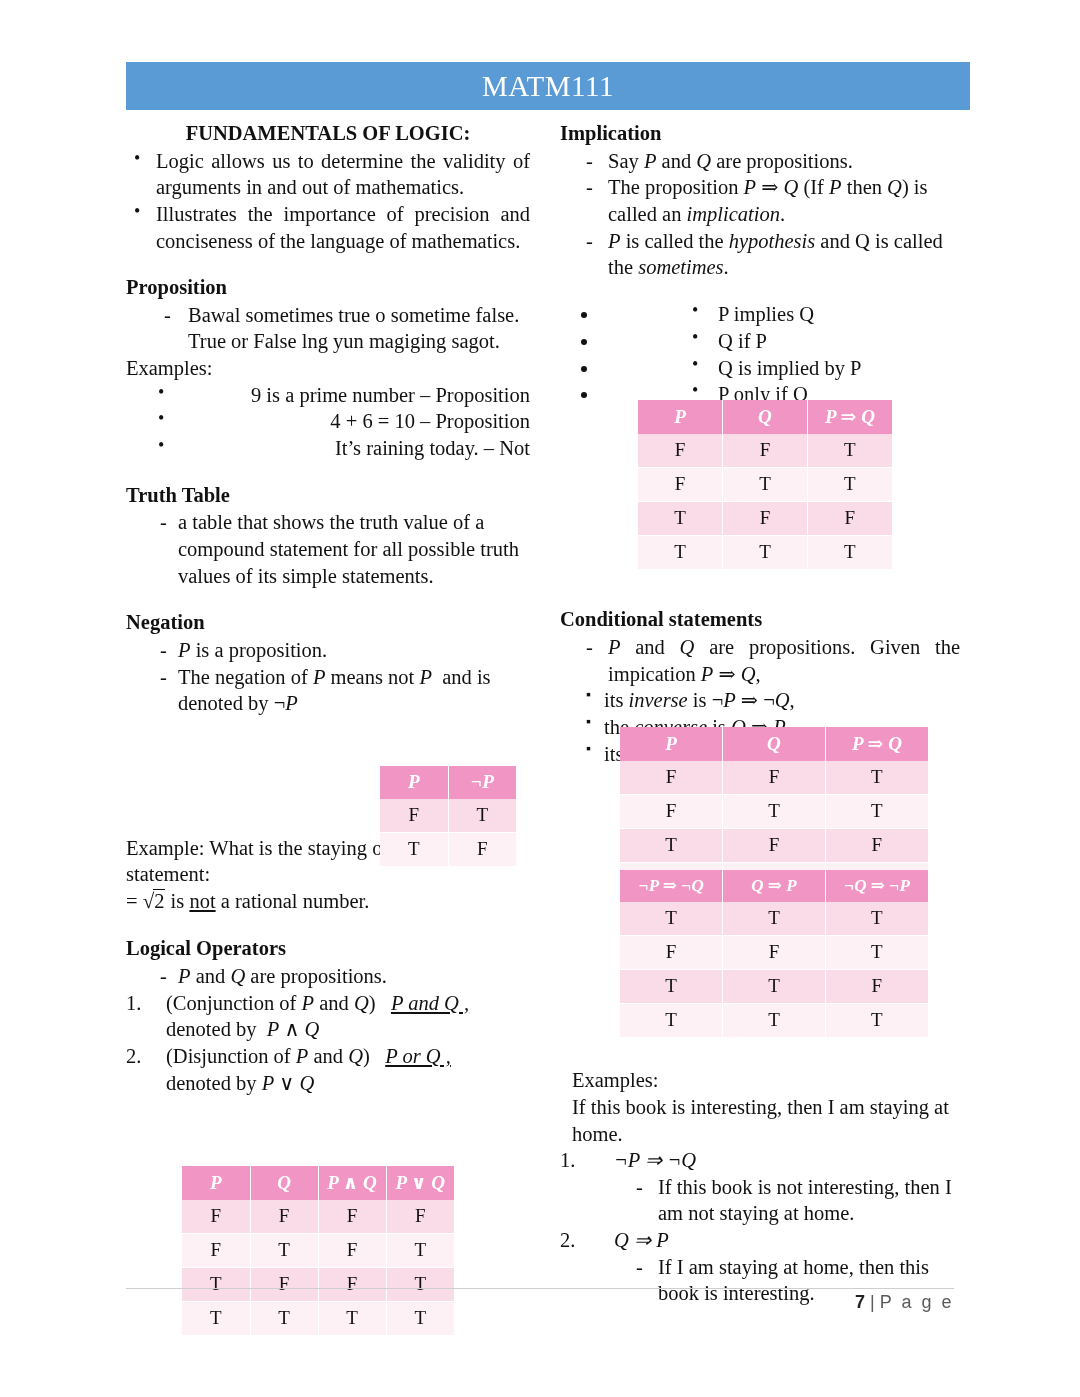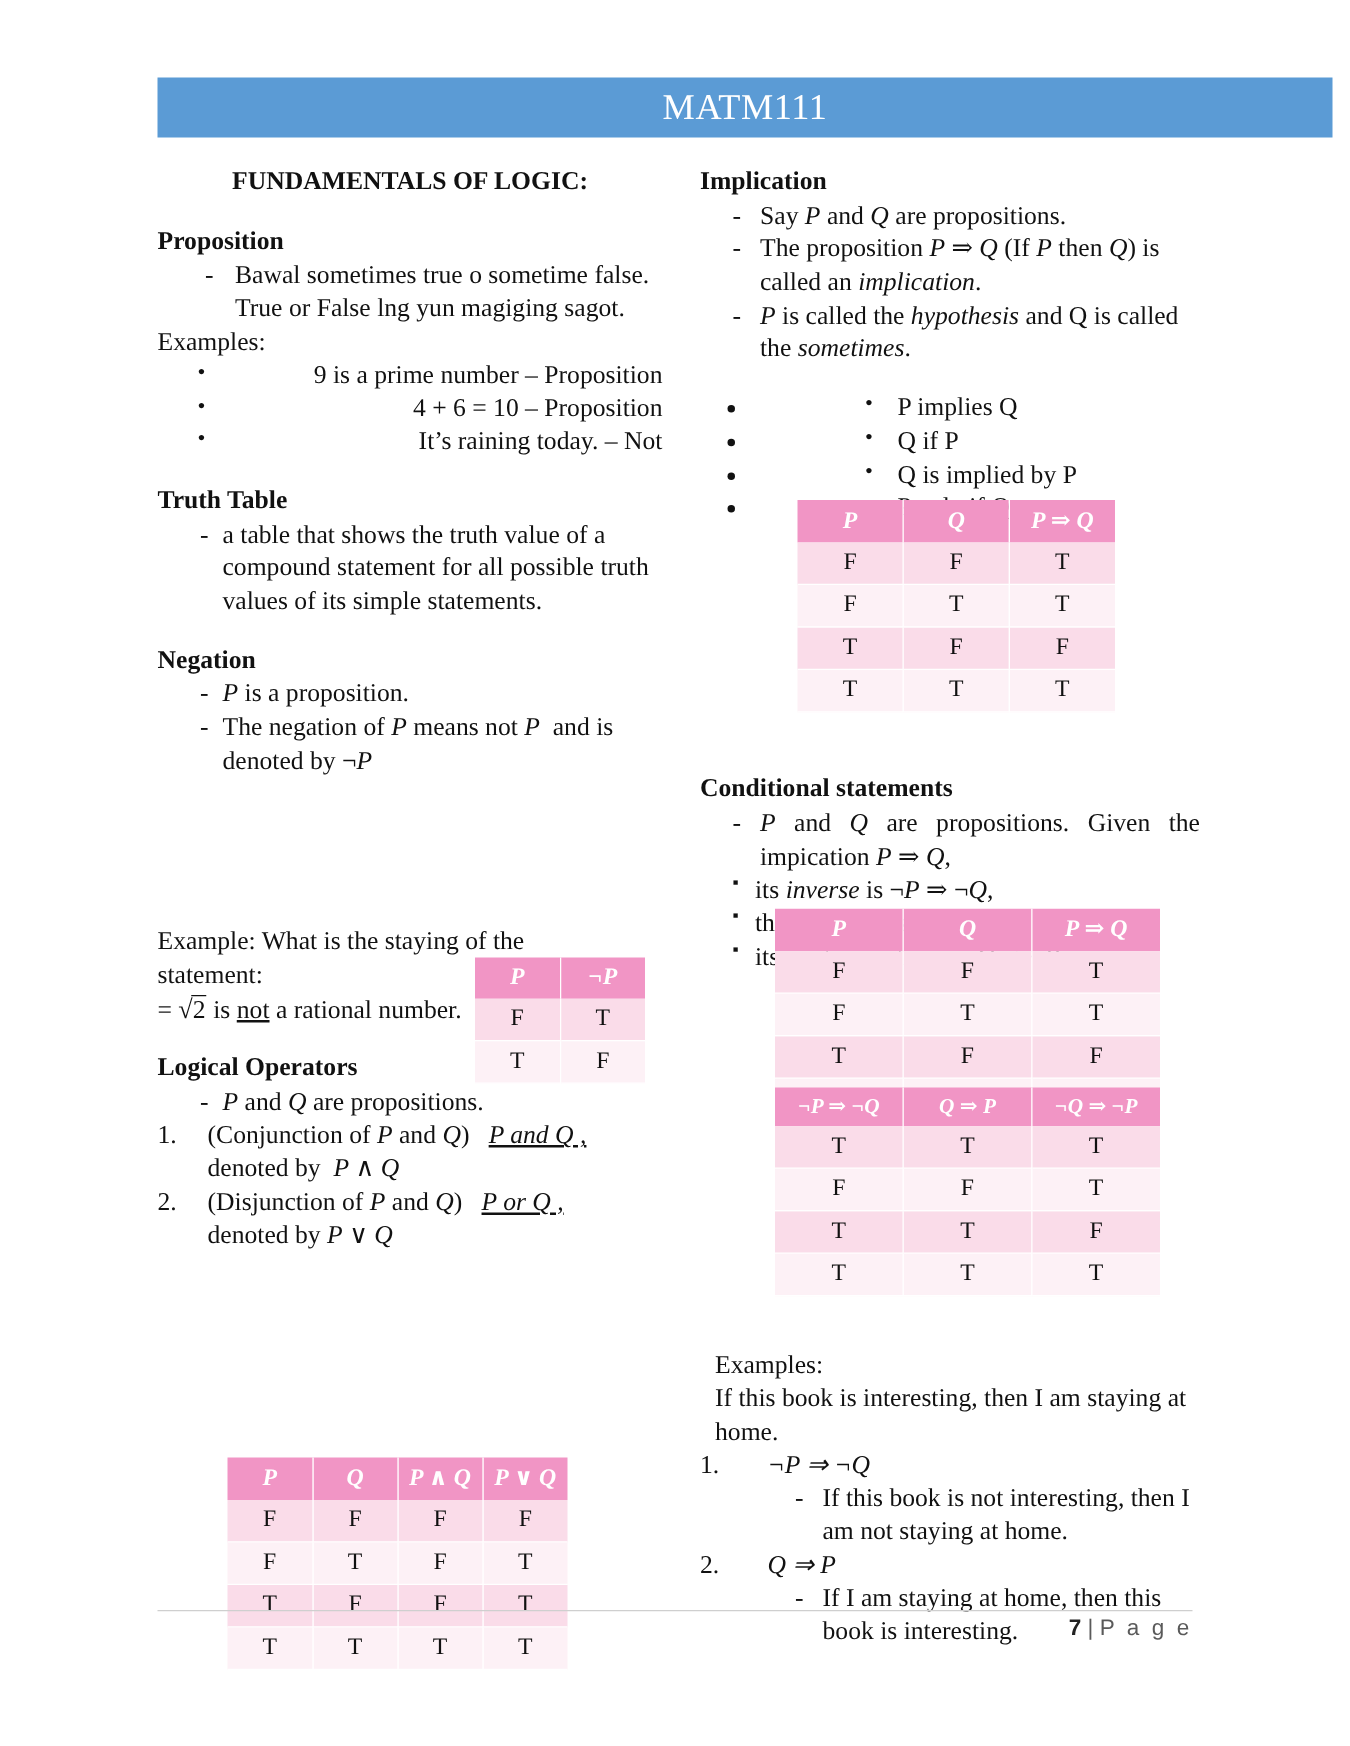--- a/index.html
+++ b/index.html
@@ -19,38 +19,38 @@
     position: relative;
     width: 1080px;
     height: 1397px;
   }
 
   
   .banner {
     position: absolute;
     left: 126px;
     top: 62px;
-    width: 940px;
+    width: 844px;
     height: 48px;
     background: #5B9BD5;
     display: flex;
     align-items: center;
     justify-content: center;
   }
   .banner-title {
     color: #ffffff;
     font-size: 29px;
     letter-spacing: 0.5px;
     font-family: "Liberation Serif", serif;
   }
 
   
   .col {
     position: absolute;
-    top: 132px;
+    top: 120px;
     font-size: 20.5px;
     line-height: 1.30;
   }
   .col-left  { left: 126px; width: 404px; }
   .col-right { left: 560px; width: 400px; }
 
   h3.sec {
     font-weight: bold;
     font-size: 20.5px;
     margin: 0 0 1px 0;
@@ -232,20 +232,24 @@
 <div class="page">
 
   <div class="banner">
     <div class="banner-title">MATM111</div>
   </div>
 
   <div class="col col-left">
 
     <h3 class="sec centered">FUNDAMENTALS OF LOGIC:</h3>
 
+    <ul class="bul">
+      <li>Logic allows us to determine the validity of arguments in and out of mathematics.</li>
+      <li>Illustrates the importance of precision and conciseness of the language of mathematics.</li>
+    </ul>
 
     <div class="gap-md"></div>
 
     <h3 class="sec">Proposition</h3>
     <ul class="dash">
       <li>Bawal sometimes true o sometime false. True or False lng yun magiging sagot.</li>
     </ul>
 
     <div class="para">Examples:</div>
     <ul class="bul noj" style="padding-left:24px">

